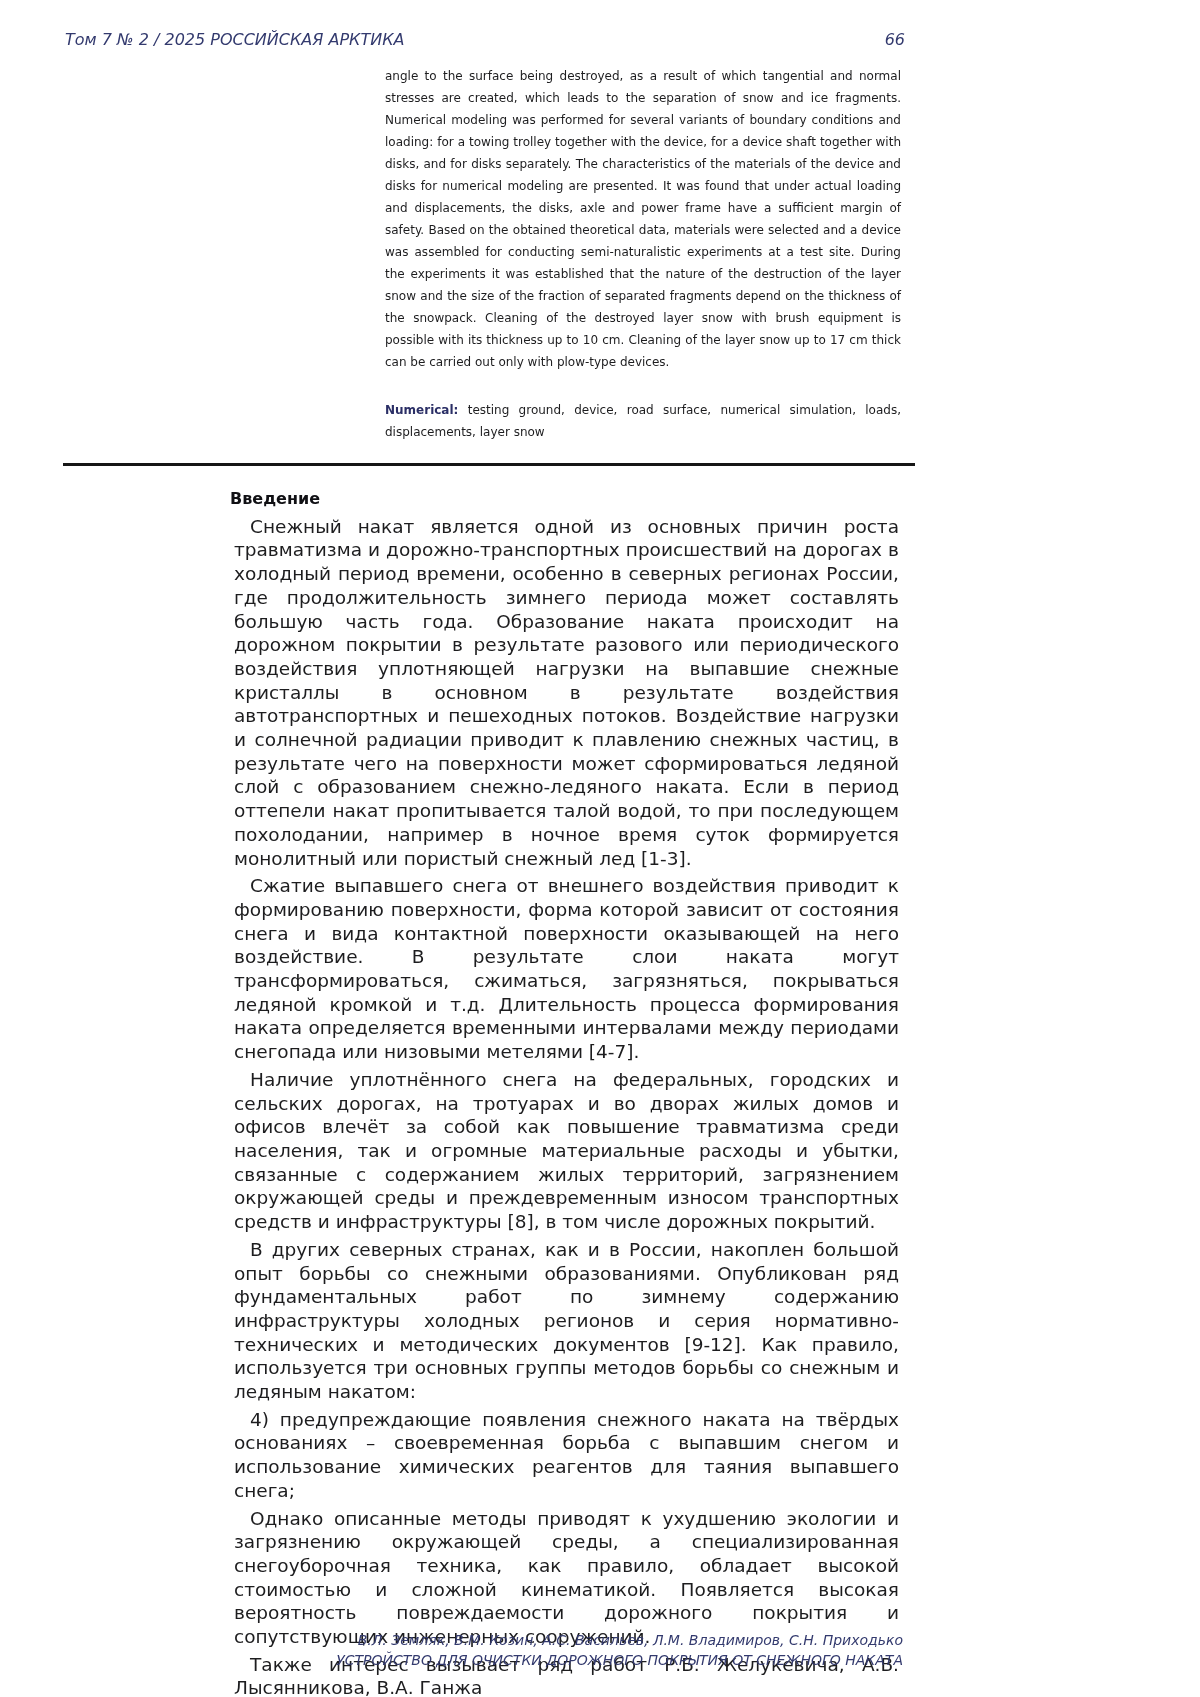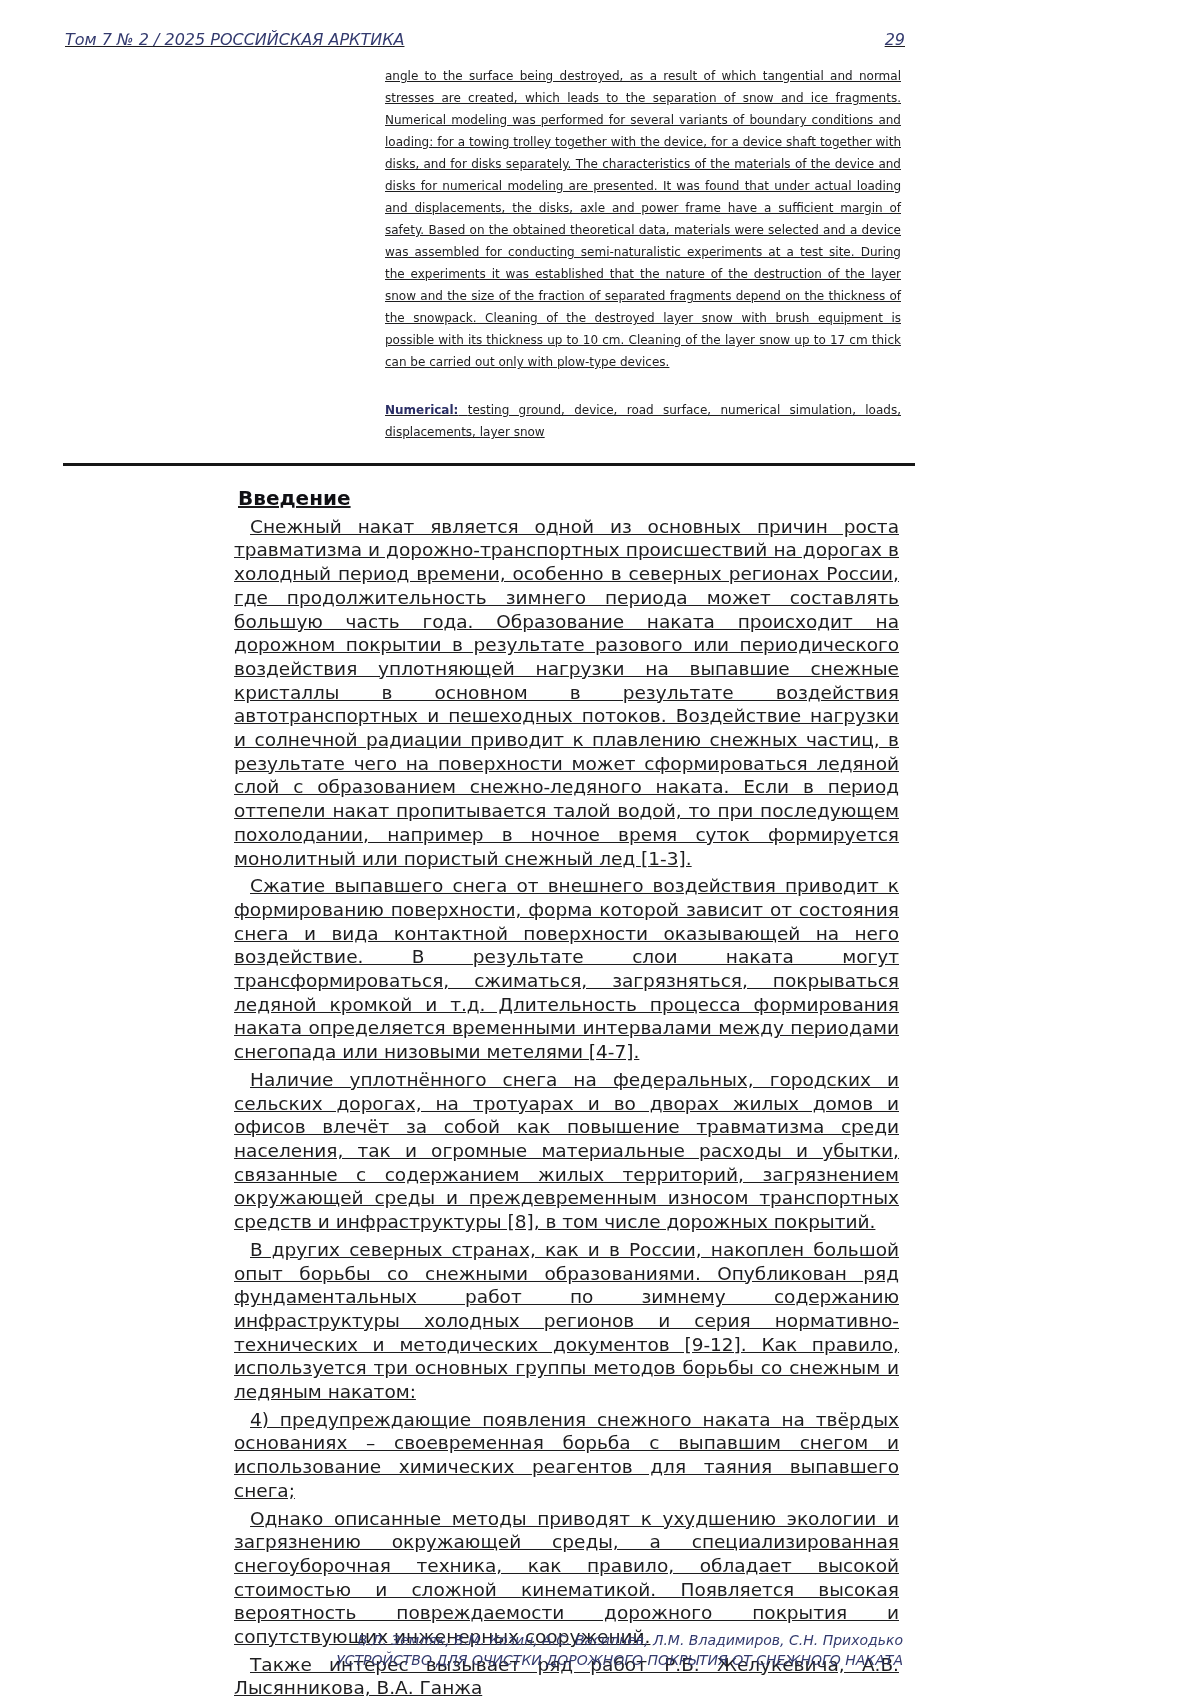--- a/index.html
+++ b/index.html
@@ -4,21 +4,21 @@
 <style>
   html,body{margin:0;padding:0;}
   body{
     width:1200px;height:1697px;
     background:#ffffff;
     position:relative;
     font-family:"DejaVu Sans","Liberation Sans",sans-serif;
     color:#1d1d1f;
     -webkit-font-smoothing:antialiased;
   }
-  .page{position:relative;width:978px;height:1697px;overflow:hidden;text-decoration:underline;}
+  .page{position:relative;width:978px;height:1697px;overflow:hidden;}
 
   
   .running-head{
     display:flex;justify-content:space-between;align-items:baseline;
     padding:30px 73px 0 65px;
     font-size:16px;font-style:italic;
     color:#333a6e;
   }
 
   
@@ -38,43 +38,43 @@
     height:3px;background:#161616;
   }
 
   
   .intro{
     margin:21px 75px 0 230px;   
     font-size:18.5px;line-height:23.7px;
     text-align:justify;
   }
   .intro h2{
-    margin:0 0 0 8px;
-    font-size:20px;line-height:23.7px;
+    margin:0 0 0 0;
+    font-size:16px;line-height:23.7px;
     font-weight:bold;color:#101014;
   }
   .intro p{margin:4px;text-indent:16px;}
 
   
   .page-footer{
     position:absolute;top:1630px;right:75px;
     text-align:right;
     font-size:14px;line-height:20px;
     font-style:italic;color:#333a6e;
     white-space:nowrap;
   }
 </style>
 </head>
 <body>
 
 <div class="page">
 
   <div class="running-head">
     <span>Том 7 № 2 / 2025 РОССИЙСКАЯ АРКТИКА</span>
-    <span>29</span>
+    <span>66</span>
   </div>
 
   <div class="abstract-block">
     <p>angle to the surface being destroyed, as a result of which tangential and normal stresses are created, which leads to the separation of snow and ice fragments. Numerical modeling was performed for several variants of boundary conditions and loading: for a towing trolley together with the device, for a device shaft together with disks, and for disks separately. The characteristics of the materials of the device and disks for numerical modeling are presented. It was found that under actual loading and displacements, the disks, axle and power frame have a sufficient margin of safety. Based on the obtained theoretical data, materials were selected and a device was assembled for conducting semi-naturalistic experiments at a test site. During the experiments it was established that the nature of the destruction of the layer snow and the size of the fraction of separated fragments depend on the thickness of the snowpack. Cleaning of the destroyed layer snow with brush equipment is possible with its thickness up to 10 cm. Cleaning of the layer snow up to 17 cm thick can be carried out only with plow-type devices.</p>
     <p class="keywords-line"><b>Numerical:</b> <span>testing ground, device, road surface, numerical simulation, loads, displacements, layer snow</span></p>
   </div>
 
   <div class="rule"></div>
 
   <div class="intro">

